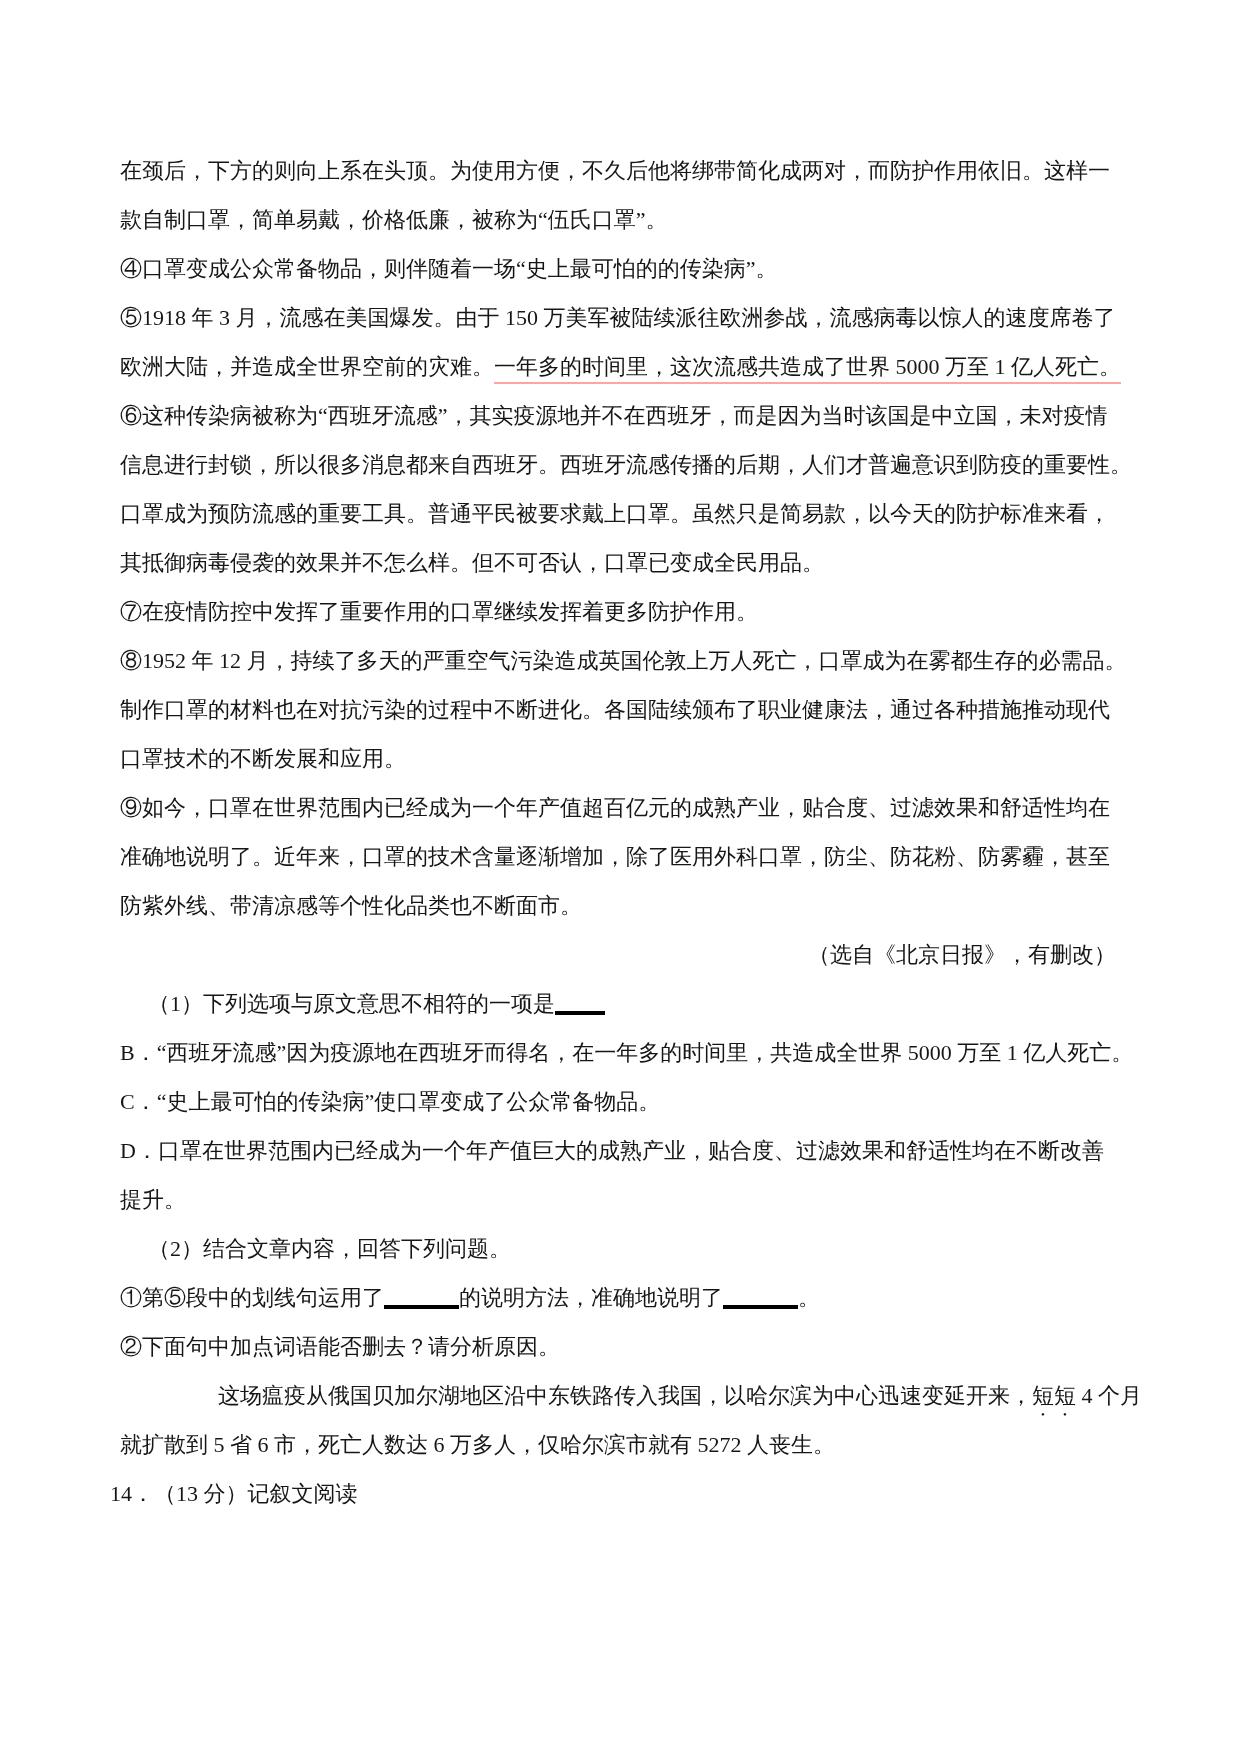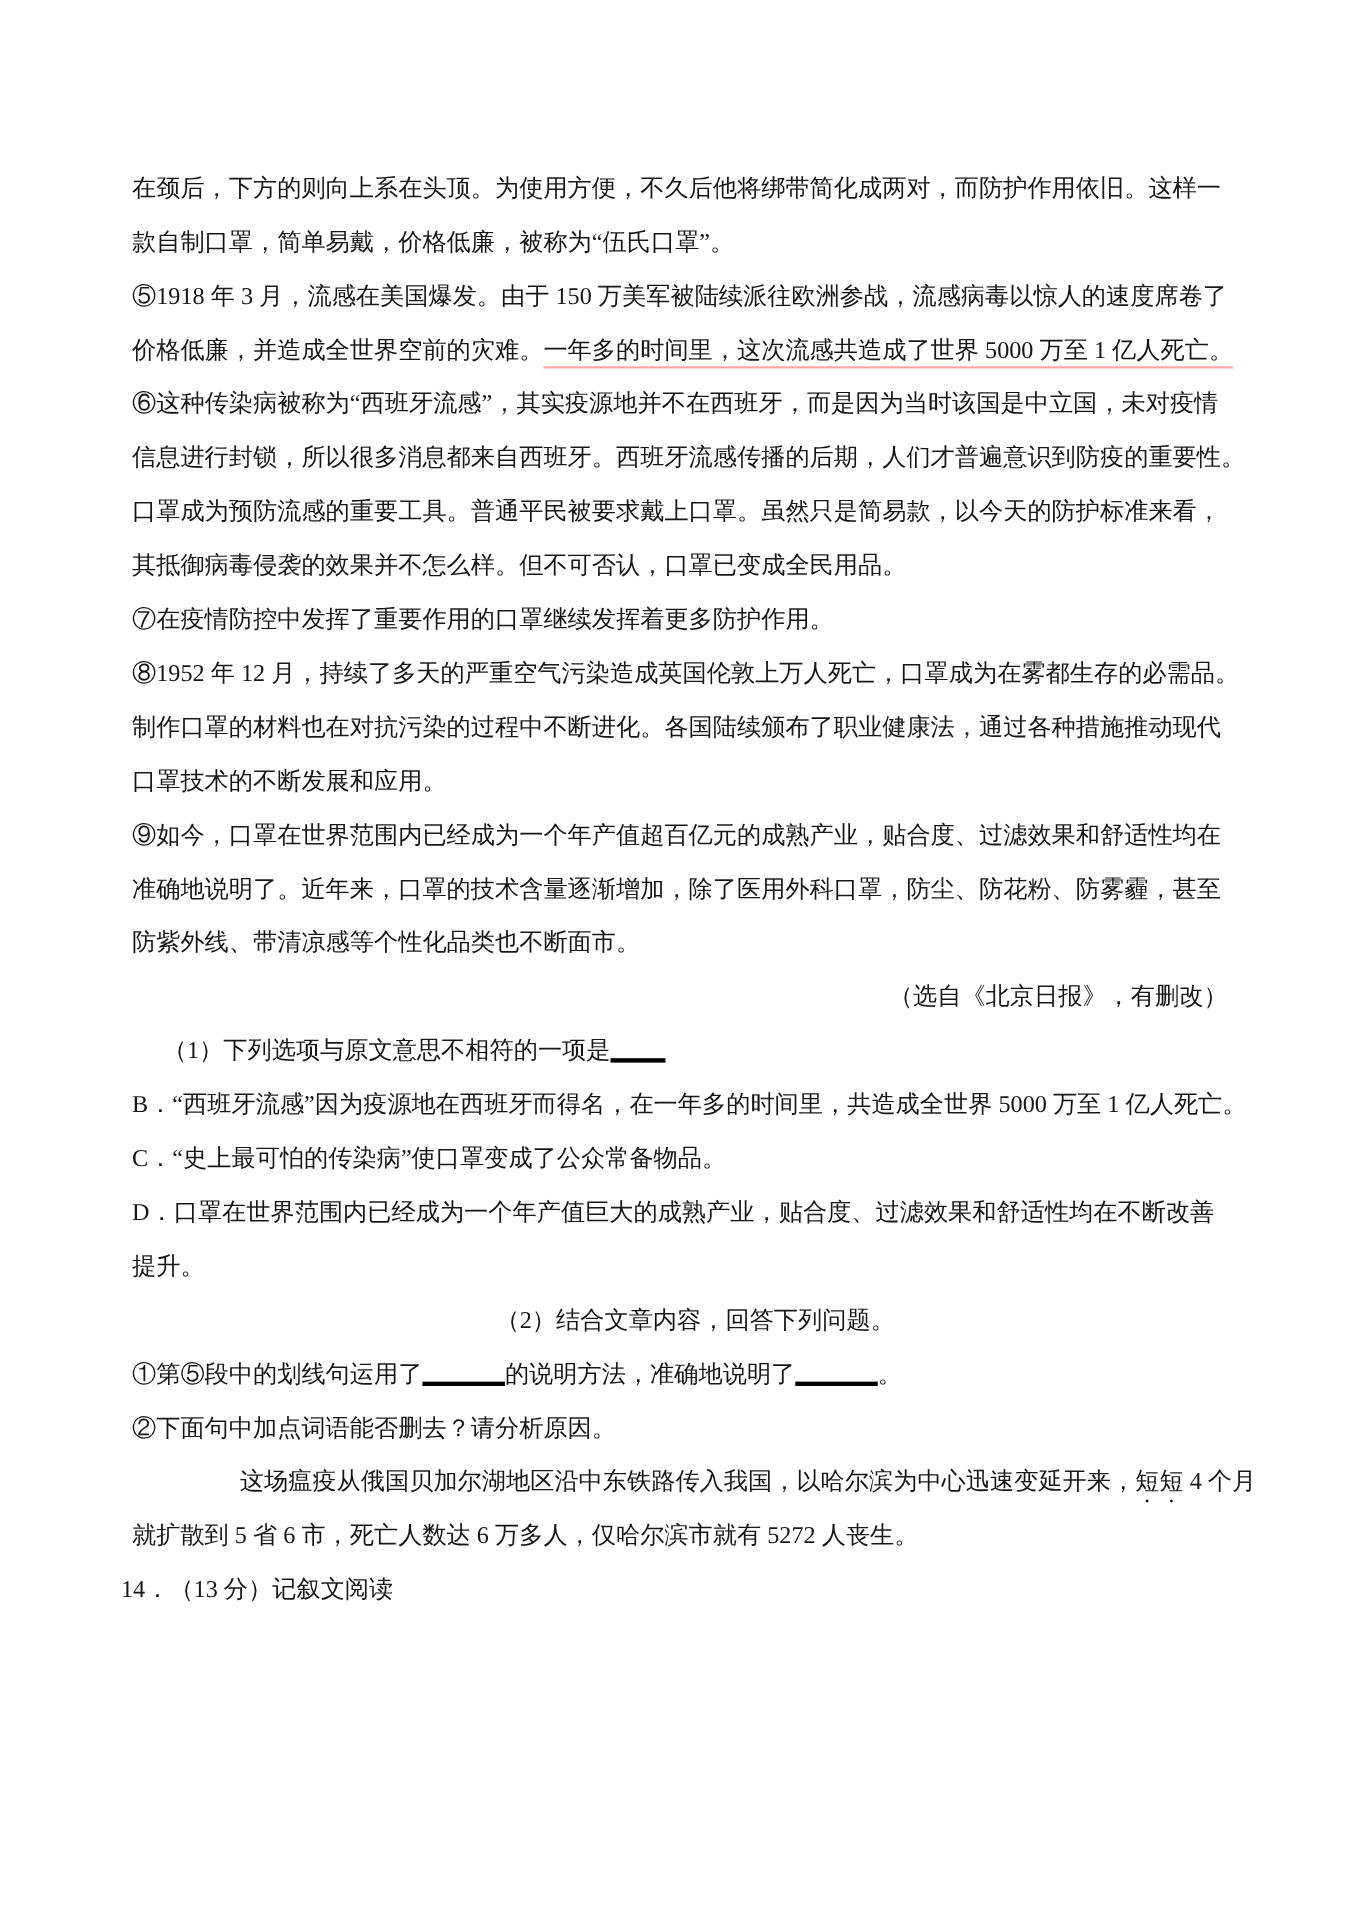--- a/index.html
+++ b/index.html
@@ -54,40 +54,41 @@
     color: #7f1d1d;
   }
 </style>
 </head>
 <body>
 
 <div class="page">
   <div class="body-text">
       <div class="line"><span>在颈后，下方的则向上系在头顶。为使用方便，不久后他将绑带简化成两对，而防护作用依旧。这样一</span></div>
       <div class="line"><span>款自制口罩，简单易戴，价格低廉，被称为“伍氏口罩”。</span></div>
+      <div class="line"><span>④口罩变成公众常备物品，则伴随着一场“史上最可怕的的传染病”。</span></div>
       <div class="line"><span>⑤1918 年 3 月，流感在美国爆发。由于 150 万美军被陆续派往欧洲参战，流感病毒以惊人的速度席卷了</span></div>
-      <div class="line"><span>价格低廉，并造成全世界空前的灾难。</span><span class="underlined">一年多的时间里，这次流感共造成了世界 5000 万至 1 亿人死亡。</span></div>
+      <div class="line"><span>欧洲大陆，并造成全世界空前的灾难。</span><span class="underlined">一年多的时间里，这次流感共造成了世界 5000 万至 1 亿人死亡。</span></div>
       <div class="line"><span>⑥这种传染病被称为“西班牙流感”，其实疫源地并不在西班牙，而是因为当时该国是中立国，未对疫情</span></div>
       <div class="line"><span>信息进行封锁，所以很多消息都来自西班牙。西班牙流感传播的后期，人们才普遍意识到防疫的重要性。</span></div>
       <div class="line"><span>口罩成为预防流感的重要工具。普通平民被要求戴上口罩。虽然只是简易款，以今天的防护标准来看，</span></div>
       <div class="line"><span>其抵御病毒侵袭的效果并不怎么样。但不可否认，口罩已变成全民用品。</span></div>
       <div class="line"><span>⑦在疫情防控中发挥了重要作用的口罩继续发挥着更多防护作用。</span></div>
       <div class="line"><span>⑧1952 年 12 月，持续了多天的严重空气污染造成英国伦敦上万人死亡，口罩成为在雾都生存的必需品。</span></div>
       <div class="line"><span>制作口罩的材料也在对抗污染的过程中不断进化。各国陆续颁布了职业健康法，通过各种措施推动现代</span></div>
       <div class="line"><span>口罩技术的不断发展和应用。</span></div>
       <div class="line"><span>⑨如今，口罩在世界范围内已经成为一个年产值超百亿元的成熟产业，贴合度、过滤效果和舒适性均在</span></div>
       <div class="line"><span>准确地说明了。近年来，口罩的技术含量逐渐增加，除了医用外科口罩，防尘、防花粉、防雾霾，甚至</span></div>
       <div class="line"><span>防紫外线、带清凉感等个性化品类也不断面市。</span></div>
       <div class="line right"><span>（选自《北京日报》，有删改）</span></div>
       <div class="line" style="margin-left: 28px;"><span>（1）下列选项与原文意思不相符的一项是</span><span class="blank" style="width: 50px;"></span></div>
       <div class="line"><span>B．“西班牙流感”因为疫源地在西班牙而得名，在一年多的时间里，共造成全世界 5000 万至 1 亿人死亡。</span></div>
       <div class="line"><span>C．“史上最可怕的传染病”使口罩变成了公众常备物品。</span></div>
       <div class="line"><span>D．口罩在世界范围内已经成为一个年产值巨大的成熟产业，贴合度、过滤效果和舒适性均在不断改善</span></div>
       <div class="line"><span>提升。</span></div>
-      <div class="line" style="margin-left: 28px; text-align: center;"><span>（2）结合文章内容，回答下列问题。</span></div>
+      <div class="line" style="margin-left: 28px;"><span>（2）结合文章内容，回答下列问题。</span></div>
       <div class="line"><span>①第⑤段中的划线句运用了</span><span class="blank" style="width: 75px;"></span><span>的说明方法，准确地说明了</span><span class="blank" style="width: 75px;"></span><span>。</span></div>
       <div class="line"><span>②下面句中加点词语能否删去？请分析原因。</span></div>
       <div class="line" style="margin-left: 98px;"><span>这场瘟疫从俄国贝加尔湖地区沿中东铁路传入我国，以哈尔滨为中心迅速变延开来，</span><span class="em-dots">短短</span><span> 4 个月</span></div>
       <div class="line"><span>就扩散到 5 省 6 市，死亡人数达 6 万多人，仅哈尔滨市就有 5272 人丧生。</span></div>
       <div class="line" style="margin-left: -10px;"><span>14．（13 分）记叙文阅读</span></div>
     </div>
   <div class="footer-line">通通好课网  www.tthaoke.com  提供下载</div>
 </div>
 
 </body></html>

